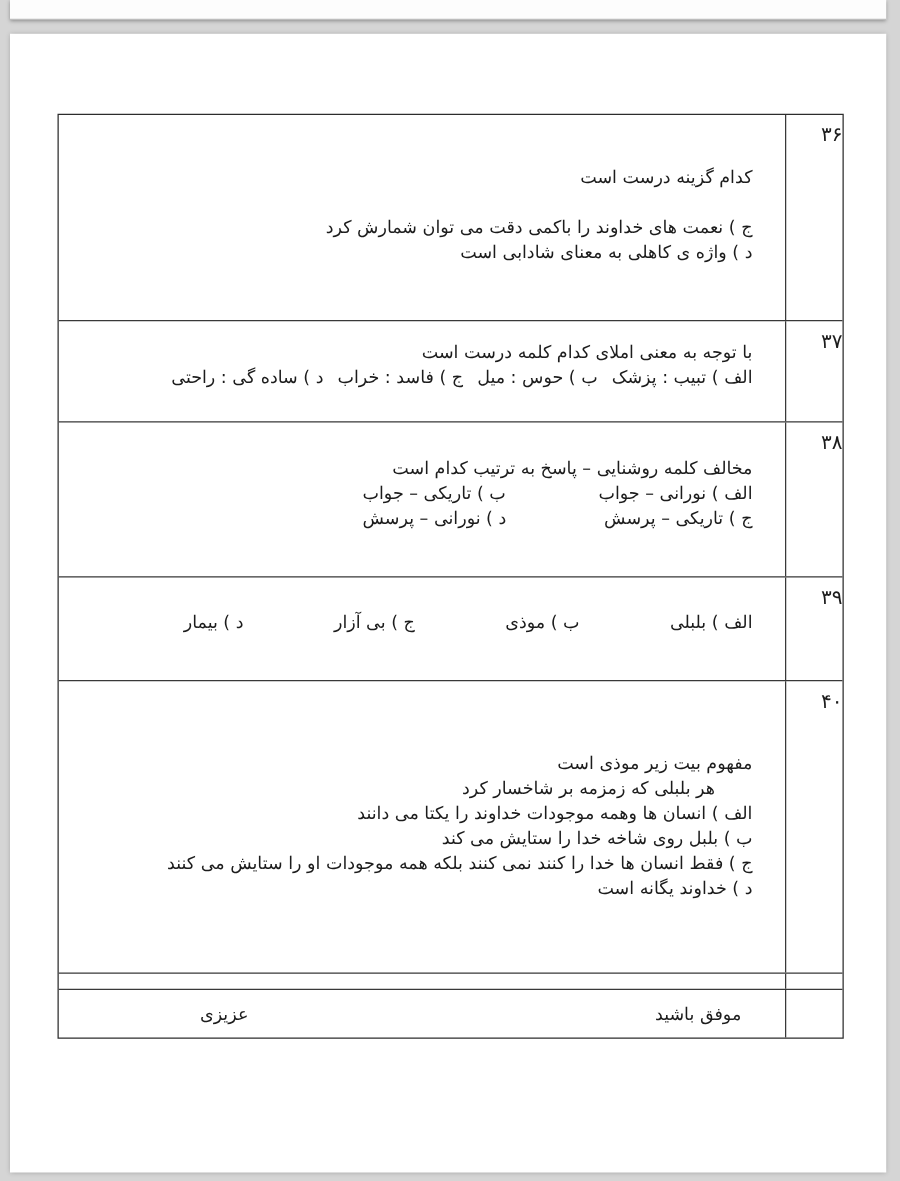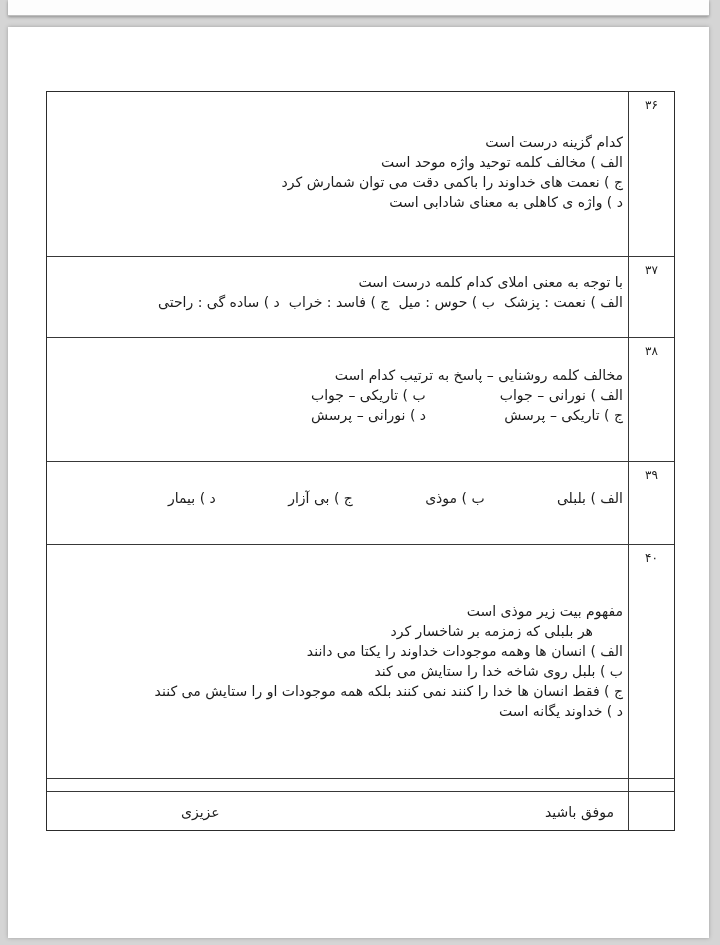--- a/index.html
+++ b/index.html
@@ -29,23 +29,23 @@
     border: 1.5px solid #2c2c2c;
     display: flex; flex-direction: column;
     direction: rtl;
     color: #1c1c1c;
   }
   .t-row { display: flex; flex-direction: row; }
   .t-row + .t-row { border-top: 1.5px solid #383838; }
   .num-cell {
     width: 46px; flex: 0 0 46px;
     border-left: 1.2px solid #383838;
-    text-align: center;
     padding-top: 6px;
-    font-size: 12px;
+    font-size: 16px;
+    margin-left: 21px;
   }
   .content-cell {
     flex: 1 1 auto;
     padding: 6px 5px 8px 8px;
     display: flex; flex-direction: column; justify-content: center;
     text-align: right;
     overflow: hidden;
   }
   .h164 { height: 164px; } .h81 { height: 81px; } .h125 { height: 125px; }
   .h83 { height: 83px; }  .h234 { height: 234px; } .h13 { height: 13px; }
@@ -72,33 +72,32 @@
   <div class="prev-page"></div>
 
   <div class="page">
     <div class="exam-table">
 
       <div class="t-row h164">
         <div class="num-cell">۳۶</div>
         <div class="content-cell pb10">
           <div class="ln">کدام گزینه درست است</div>
           <div class="ln split w515">
-            <span>الف ) مخالف کلمه توحید واژه موحد است</span>
           </div>
           <div class="ln">ج ) نعمت های خداوند را باکمی دقت می توان شمارش کرد</div>
           <div class="ln">د ) واژه ی کاهلی به معنای شادابی است</div>
         </div>
       </div>
 
       <div class="t-row h81">
         <div class="num-cell">۳۷</div>
         <div class="content-cell pb15">
           <div class="ln">با توجه به معنی املای کدام کلمه درست است</div>
           <div class="ln split w465">
-            <span>الف ) نعمت : پزشک</span>
+            <span>الف ) تبیب : پزشک</span>
             <span>ب ) حوس : میل</span>
             <span>ج ) فاسد : خراب</span>
             <span>د ) ساده گی : راحتی</span>
           </div>
         </div>
       </div>
 
       <div class="t-row h125">
         <div class="num-cell">۳۸</div>
         <div class="content-cell pb16">

